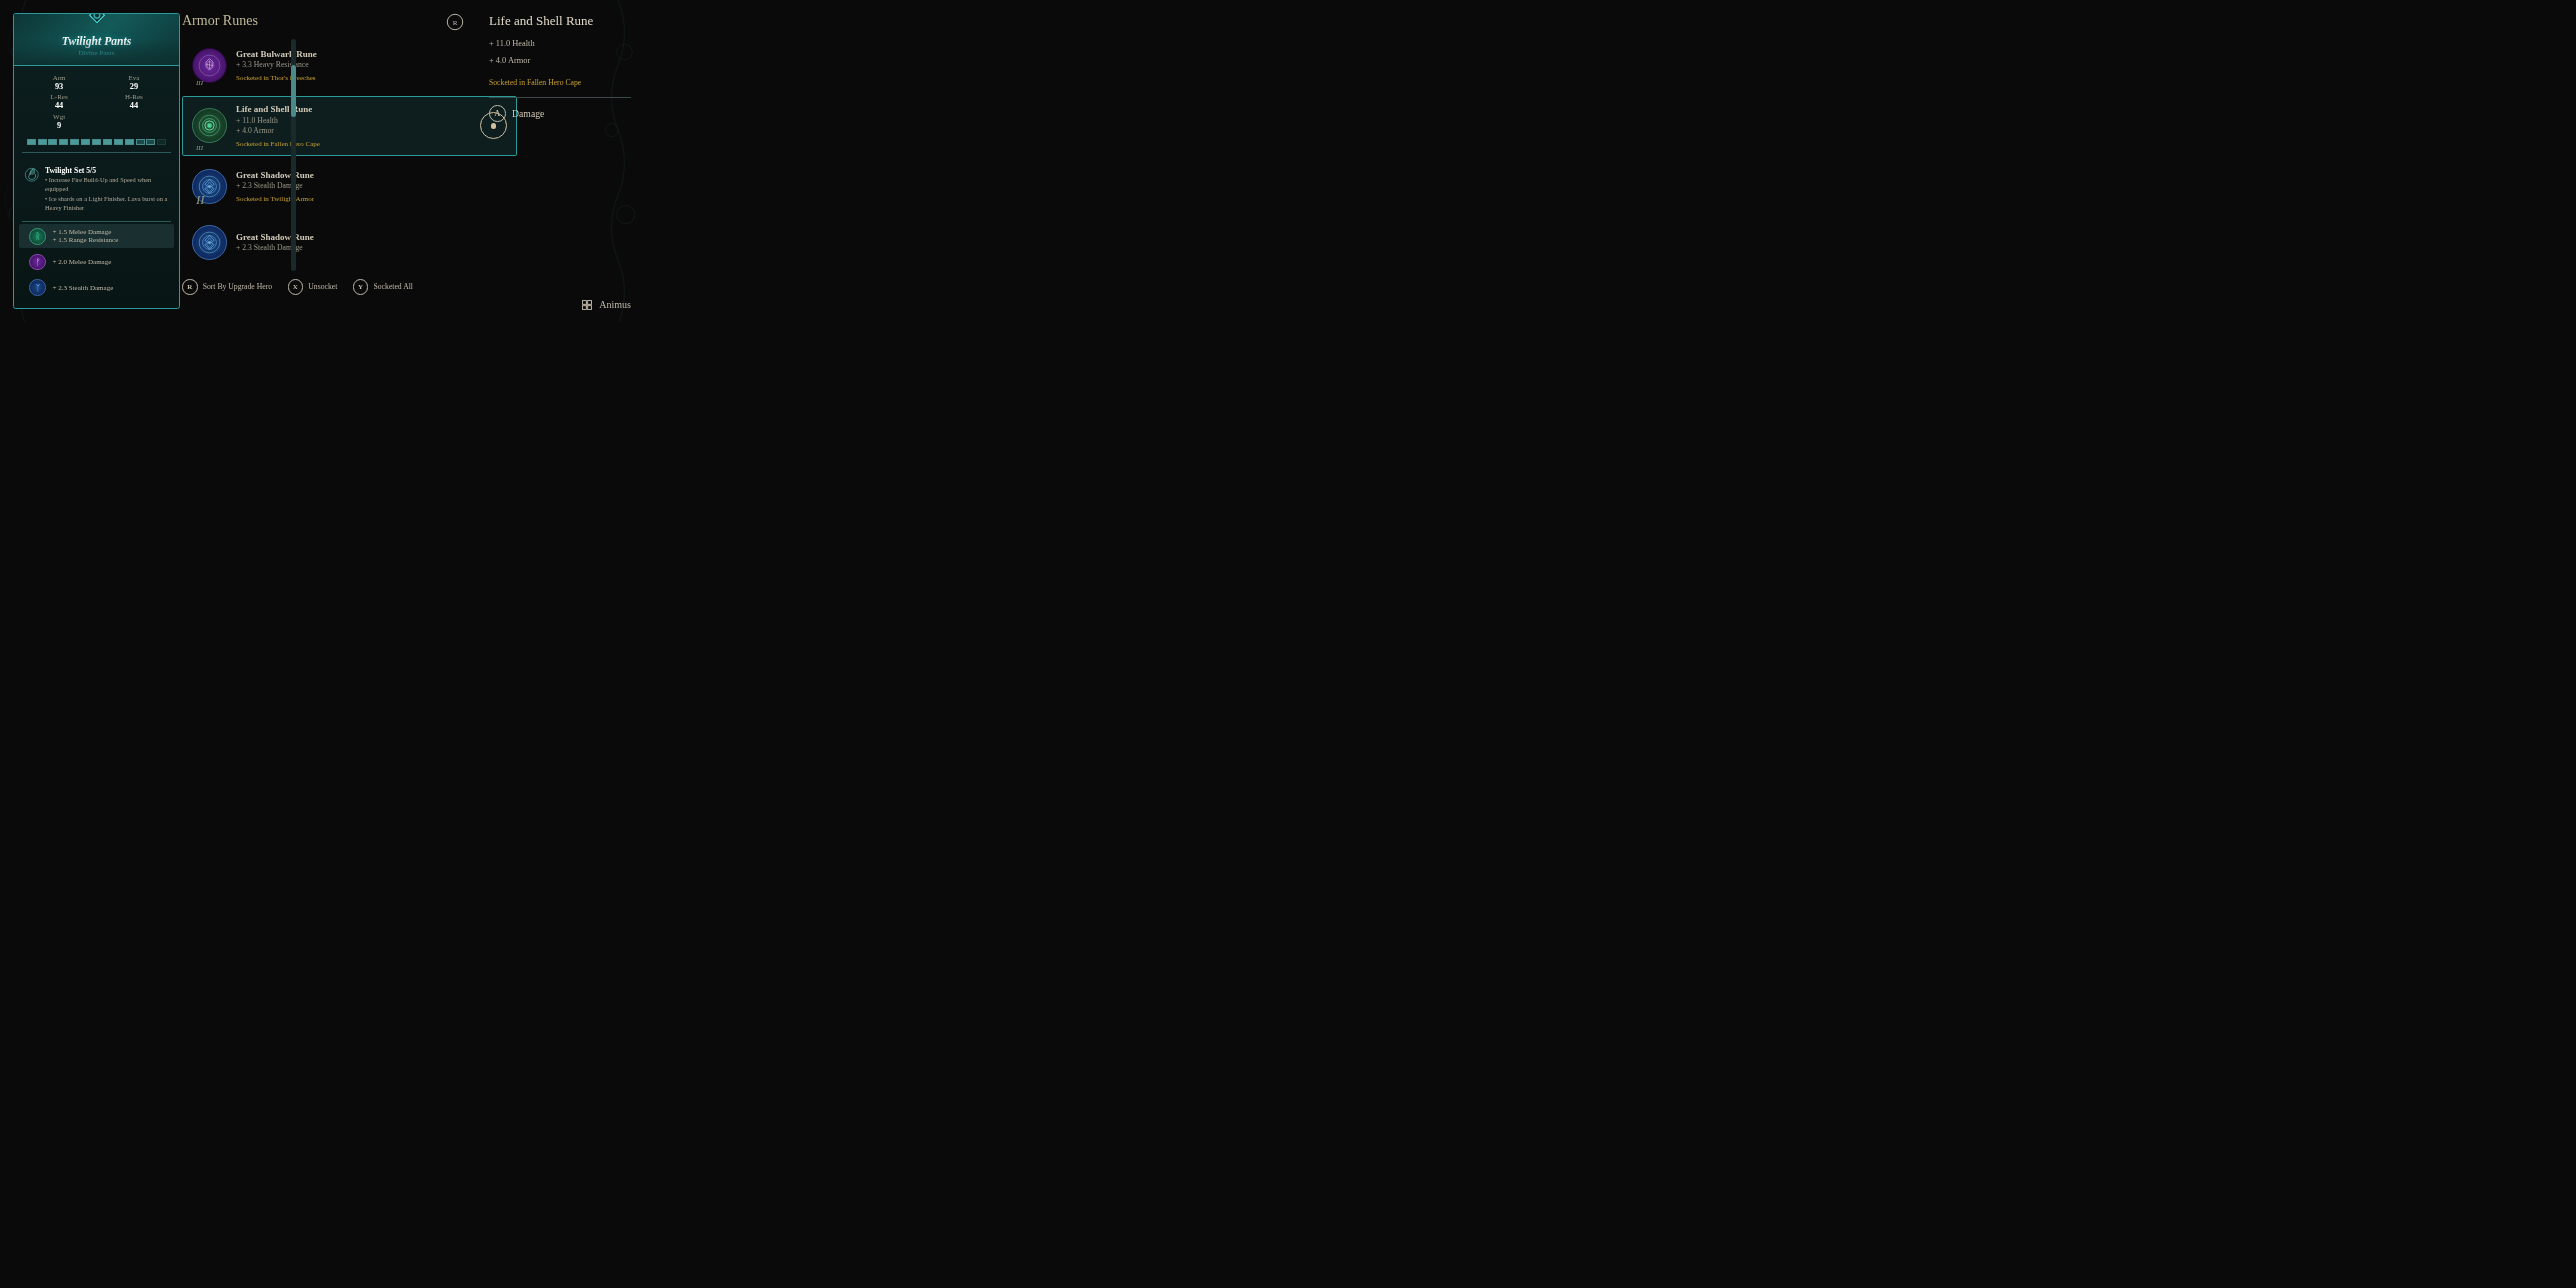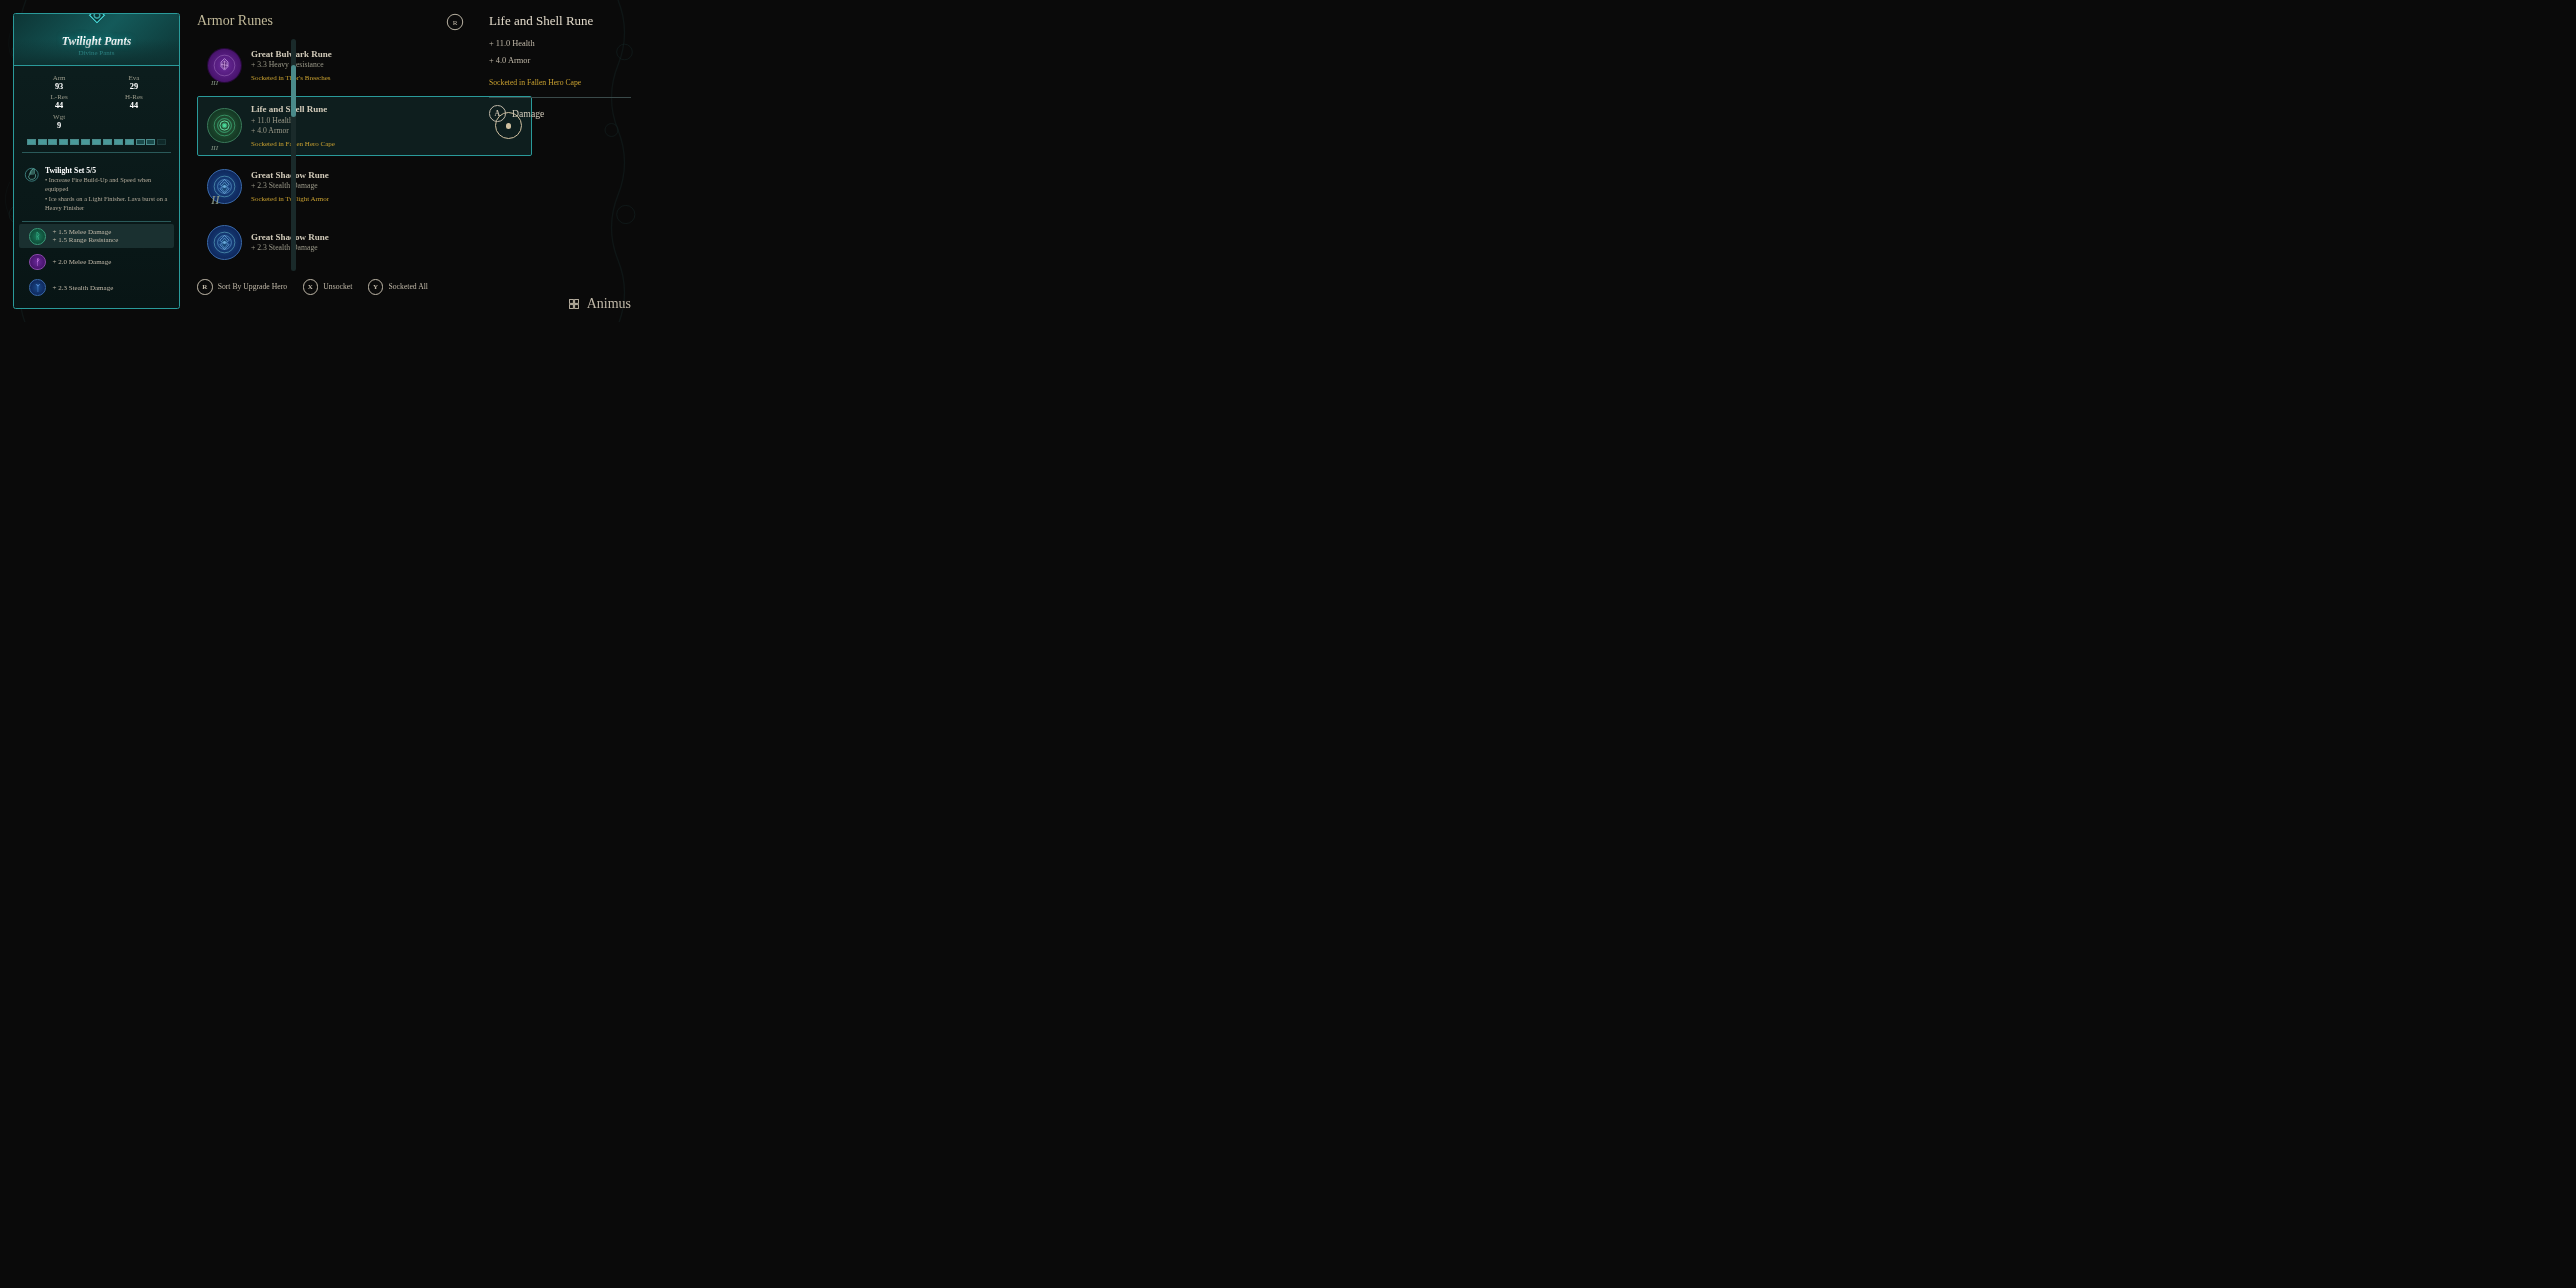--- a/index.html
+++ b/index.html
@@ -183,21 +183,21 @@
     }
 
     .rune-slot-text {
       font-size: 7px;
       color: #c0b8a8;
     }
 
     
     .main-content {
       position: absolute;
-      left: 197px;
+      left: 182px;
       top: 13px;
       width: 335px;
     }
 
     .section-title {
       font-size: 14px;
       color: #c0b898;
       margin-bottom: 10.3px;
       font-weight: normal;
     }
@@ -369,21 +369,21 @@
       color: #c0b8a8;
     }
 
     .animus-badge {
       position: absolute;
       bottom: 10.3px;
       right: 13px;
       display: flex;
       align-items: center;
       gap: 5.2px;
-      font-size: 14px;
+      font-size: 10px;
       color: #c0b8a8;
     }
 
     .animus-icon {
       width: 14px;
       height: 14px;
     }
 
     
     .scrollbar-area {

